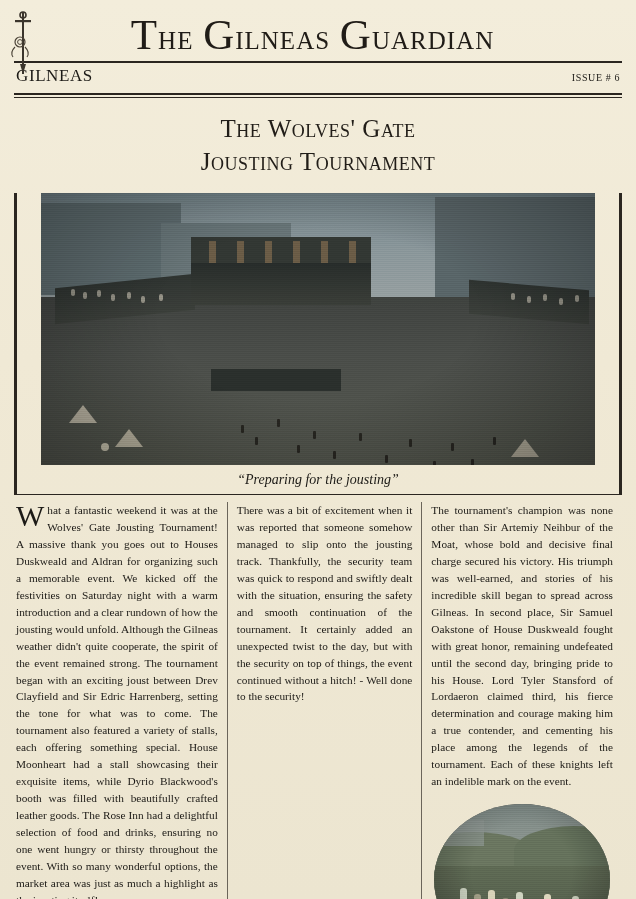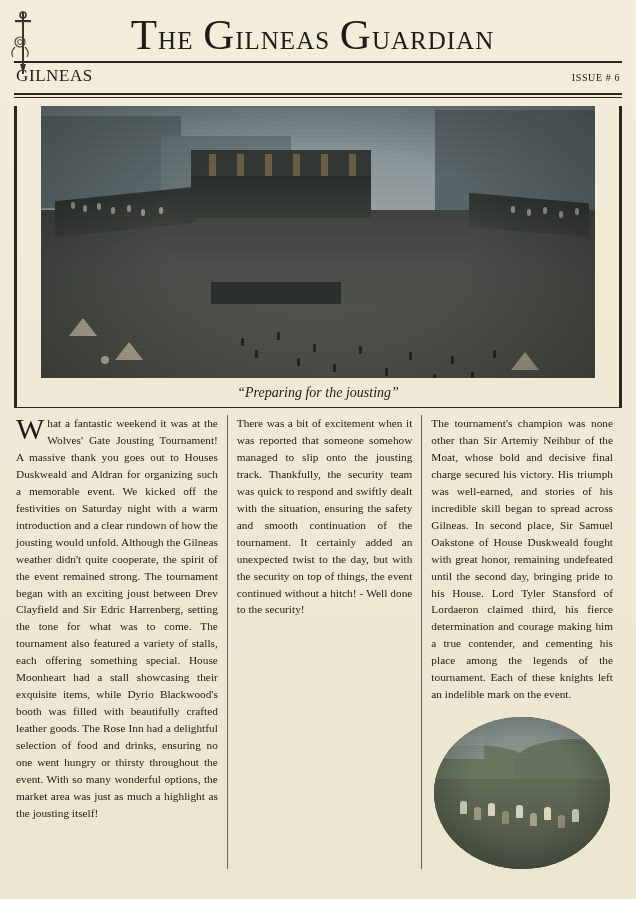--- a/index.html
+++ b/index.html
@@ -74,21 +74,21 @@
     font-size: 25px;
     line-height: 1.32;
     font-variant: small-caps;
     letter-spacing: 0.5px;
     color: #211d18;
   }
   .headline .l2 { display:block; }
 
   
   .photo-block {
-    margin: 8px 14px 0 14px;
+    margin: 15px 14px 0 14px;
     border-left: 3px solid #2b2620;
     border-right: 3px solid #2b2620;
     padding: 0 16px;
     position: relative;
     font-family: Liberation Serif, serif;
   }
   .main-photo {
     position: relative;
     height: 272px;
     margin: 0 8px;
@@ -216,20 +216,26 @@
     </div>
   </div>
   <div class="rule-thick"></div>
   <div class="masthead-meta">
     <span class="city">GILNEAS</span>
     <span class="issue">ISSUE # 6</span>
   </div>
   <div class="rule-thick"></div>
   <div class="rule-thin"></div>
 
+  <div class="headline-wrap">
+    <div class="headline">
+      <span>The Wolves' Gate</span>
+      <span class="l2">Jousting Tournament</span>
+    </div>
+  </div>
 
   <div class="photo-block">
     <div class="main-photo">
       <div class="scene">
         <div class="sky"></div>
         <div class="mount" style="left:-10px;top:10px;width:150px;height:92px;"></div>
         <div class="mount" style="right:-20px;top:4px;width:180px;height:104px;background:#596568;"></div>
         <div class="mount" style="left:120px;top:30px;width:130px;height:70px;background:#667376;"></div>
         <div class="arena-floor"></div>
 

